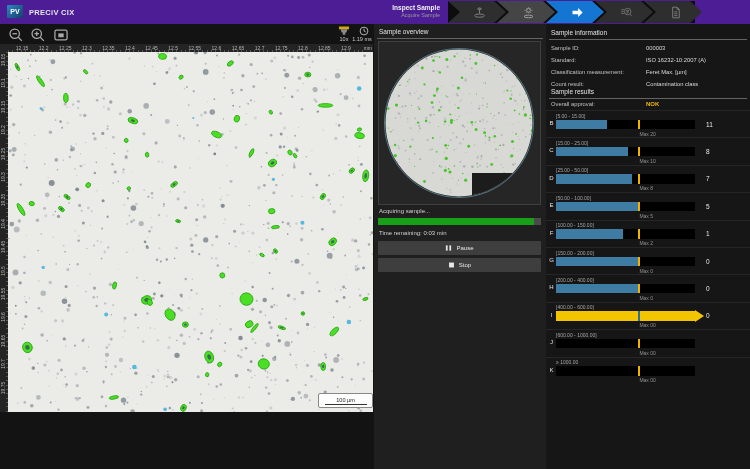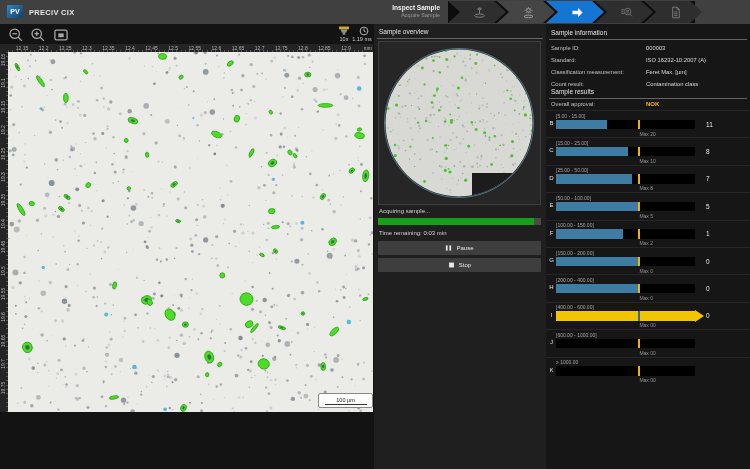--- a/index.html
+++ b/index.html
@@ -1,20 +1,20 @@
 <!DOCTYPE html>
 <html><head>
 <meta charset="utf-8">
 <style>
   html,body{margin:0;padding:0;background:#000;}
   #root{position:relative;width:750px;height:469px;background:#0f0f0f;
         font-family:"Liberation Sans",sans-serif;overflow:hidden;color:#ddd;
         -webkit-font-smoothing:antialiased;}
   
-  #titlebar{position:absolute;left:0;top:0;width:750px;height:24px;background:#404040;}
+  #titlebar{position:absolute;left:0;top:0;width:750px;height:24px;background:#4c1d95;}
   #logo{position:absolute;left:7px;top:5px;width:16px;height:13px;border-radius:1px;
         background:linear-gradient(135deg,#2f87c7,#123f66);display:flex;align-items:center;
         justify-content:center;font-size:7px;font-weight:bold;color:#fff;}
   #apptitle{position:absolute;left:29px;top:8px;font-size:7.5px;font-weight:bold;color:#e6e6e6;letter-spacing:.3px;}
   #wflabel{position:absolute;left:340px;top:4px;width:100px;text-align:right;}
   #wflabel .l1{font-size:6.5px;font-weight:bold;color:#f0f0f0;line-height:8px;}
   #wflabel .l2{font-size:5.5px;color:#9a9a9a;line-height:7px;}
   #steps{position:absolute;left:448px;top:1px;width:247px;height:22px;background:#0d0d0d;}
   .chev{position:absolute;top:0;width:58px;height:22px;
         clip-path:polygon(0 0,46px 0,58px 11px,46px 22px,0 22px,12px 11px);

